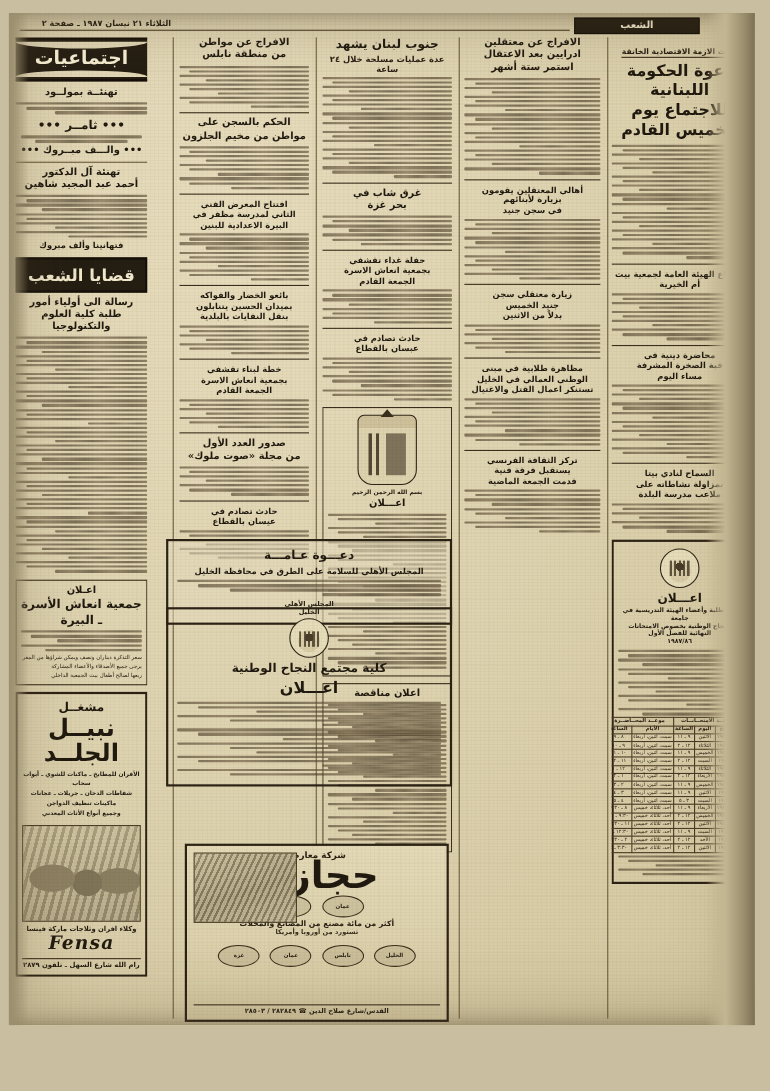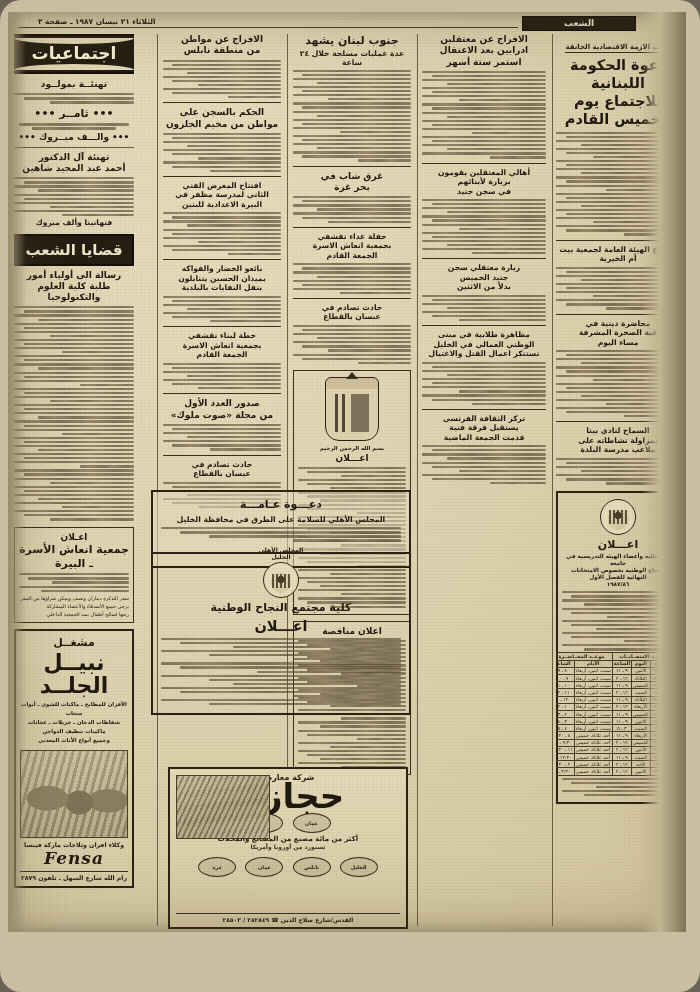--- a/index.html
+++ b/index.html
@@ -5,21 +5,20 @@
 <style>
   html,body{margin:0;padding:0;background:#6b6257;}
   body{font-family:"DejaVu Sans","Liberation Sans",sans-serif;}
 
   #page{
     position:relative;
     width:700px;height:992px;
     margin:0 auto;
     background:#c9bfa0;
     overflow:hidden;
-    border-radius:21px;
   }
   
   #sheet{
     position:absolute;
     left:8px;top:12px;right:14px;bottom:60px;
     background:
       radial-gradient(ellipse at 30% 20%, #e6dcbc 0%, #ded3b0 45%, #d2c69f 100%);
     box-shadow:0 0 18px rgba(60,48,30,.45) inset;
   }
   

